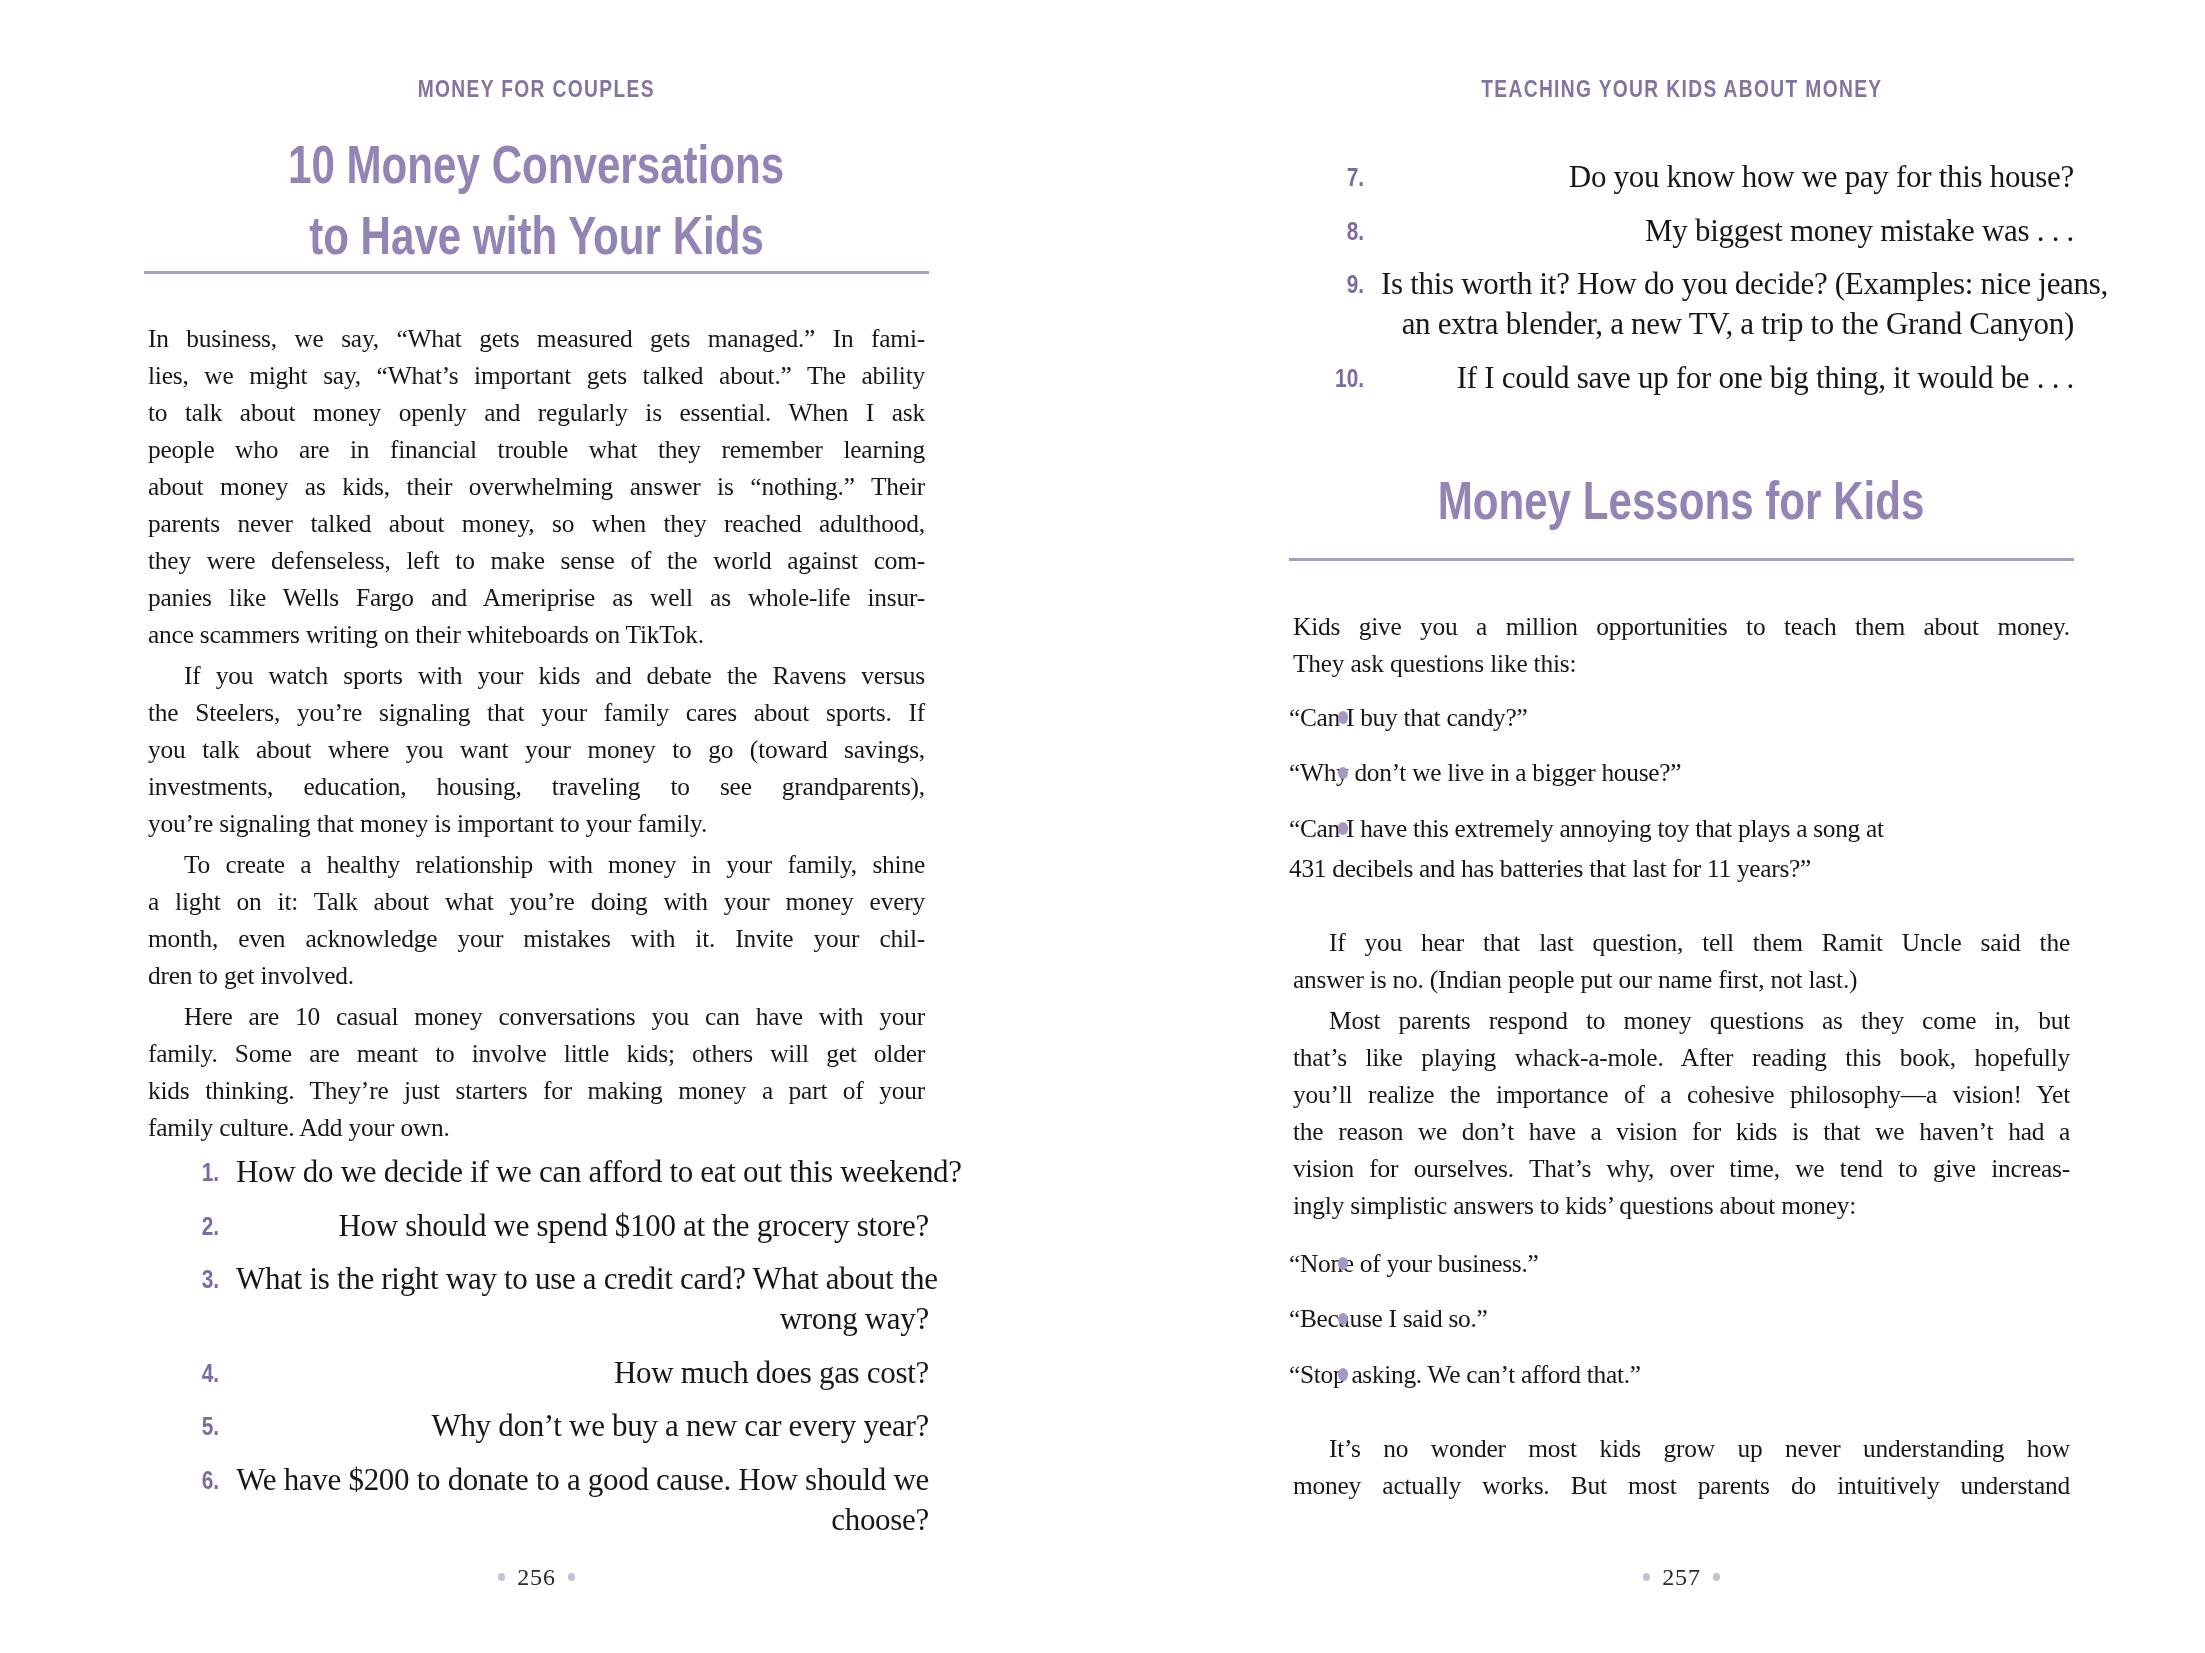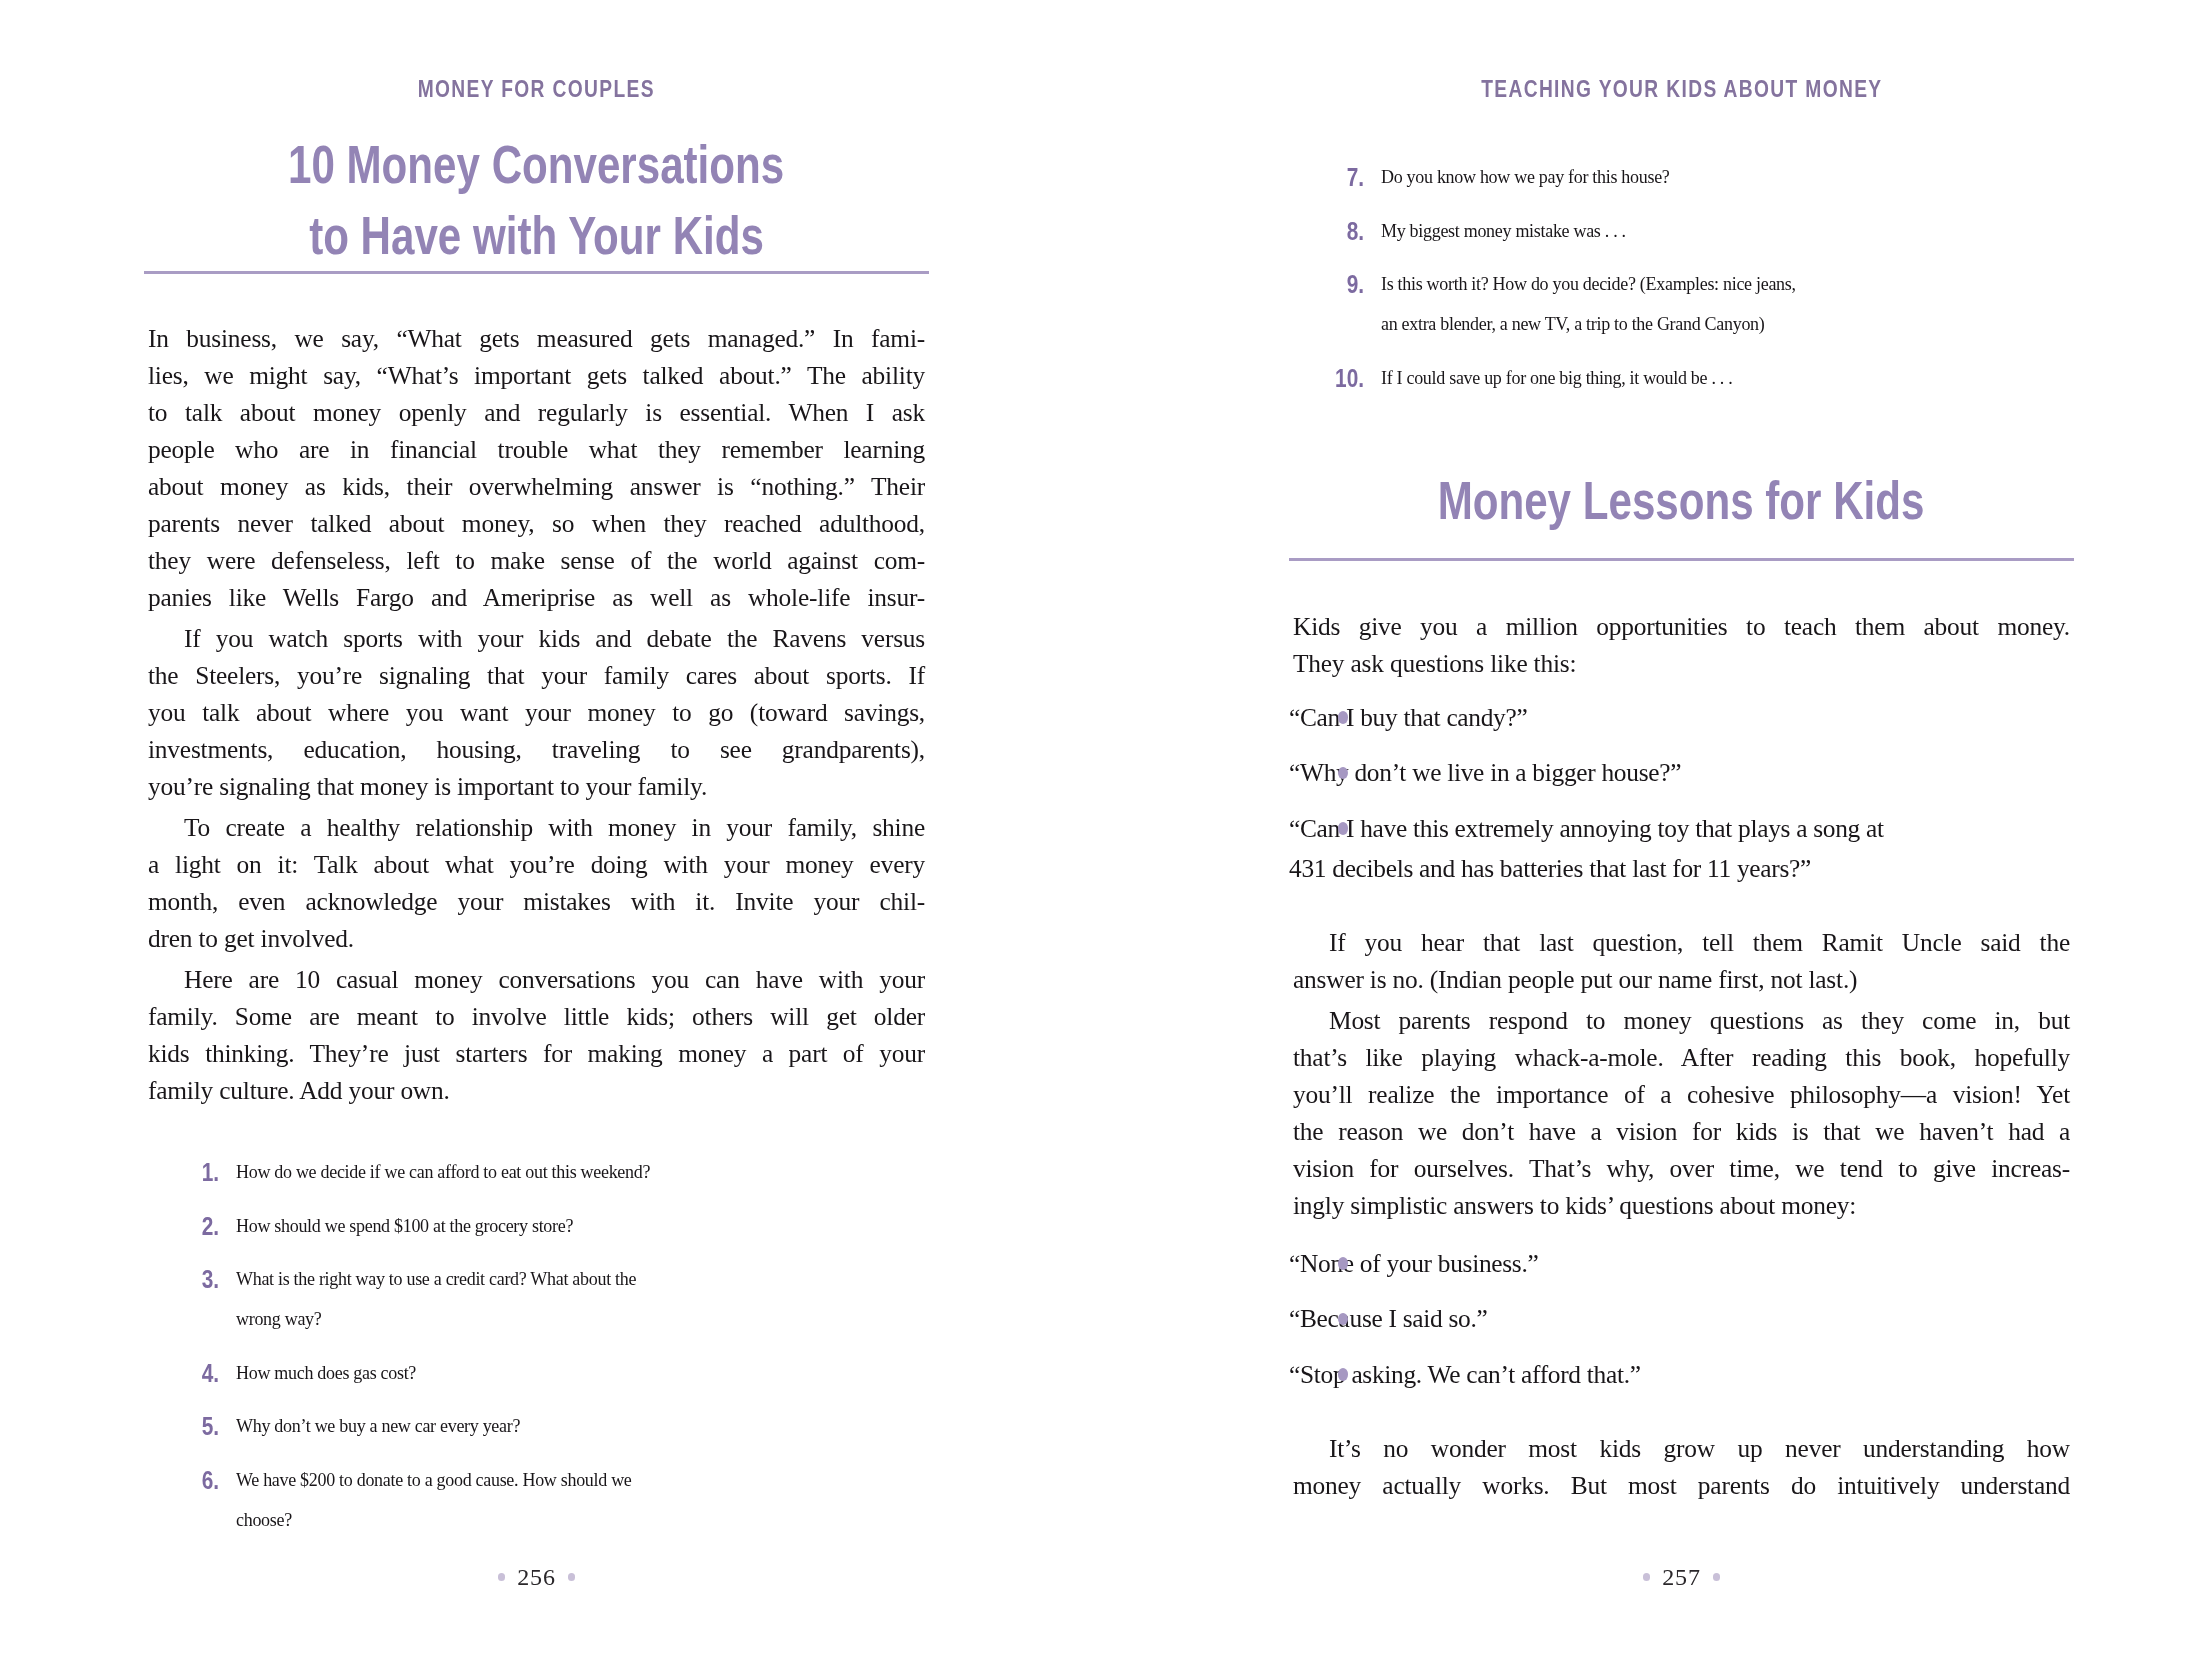--- a/index.html
+++ b/index.html
@@ -37,21 +37,21 @@
   .jl.last{text-align-last:left;}
   .jl.ind{text-indent:36px;}
 
   
   .nitem{position:relative;margin-bottom:13.6px;}
   .nitem .num{
     position:absolute;left:0;top:0;width:75px;text-align:right;line-height:40px;
     font-family:"Liberation Sans",sans-serif;font-weight:bold;font-size:25.4px;color:#7c6aa0;
     transform:scaleX(0.82);transform-origin:right center;white-space:nowrap;
   }
-  .nitem .itext{margin-left:92px;font-size:18px;line-height:40px;letter-spacing:-0.3px;}
+  .nitem .itext{margin-left:92px;font-size:31px;line-height:40px;letter-spacing:-0.3px;text-align:right;}
   .nitem .itext div{white-space:nowrap;}
 
   
   .bitem{position:relative;margin-bottom:15.3px;}
   .bitem .bdot{position:absolute;left:49px;top:14.4px;width:10.2px;height:12.7px;border-radius:50%;background:#a698c2;}
   .bitem .btext{font-size:25.4px;line-height:40px;letter-spacing:-0.3px;}
   .bitem .btext div{white-space:nowrap;}
 
   
   .footer{display:flex;align-items:center;justify-content:center;gap:12px;text-align:right;}
@@ -98,20 +98,21 @@
     <div class="sec l-body">
         <div class="para">
           <div class="jl">In business, we say, “What gets measured gets managed.” In fami-</div>
           <div class="jl">lies, we might say, “What’s important gets talked about.” The ability</div>
           <div class="jl">to talk about money openly and regularly is essential. When I ask</div>
           <div class="jl">people who are in financial trouble what they remember learning</div>
           <div class="jl">about money as kids, their overwhelming answer is “nothing.” Their</div>
           <div class="jl">parents never talked about money, so when they reached adulthood,</div>
           <div class="jl">they were defenseless, left to make sense of the world against com-</div>
           <div class="jl">panies like Wells Fargo and Ameriprise as well as whole-life insur-</div>
+          <div class="jl last">ance scammers writing on their whiteboards on TikTok.</div>
         </div>
         <div class="para">
           <div class="jl ind">If you watch sports with your kids and debate the Ravens versus</div>
           <div class="jl">the Steelers, you’re signaling that your family cares about sports. If</div>
           <div class="jl">you talk about where you want your money to go (toward savings,</div>
           <div class="jl">investments, education, housing, traveling to see grandparents),</div>
           <div class="jl last">you’re signaling that money is important to your family.</div>
         </div>
         <div class="para">
           <div class="jl ind">To create a healthy relationship with money in your family, shine</div>

